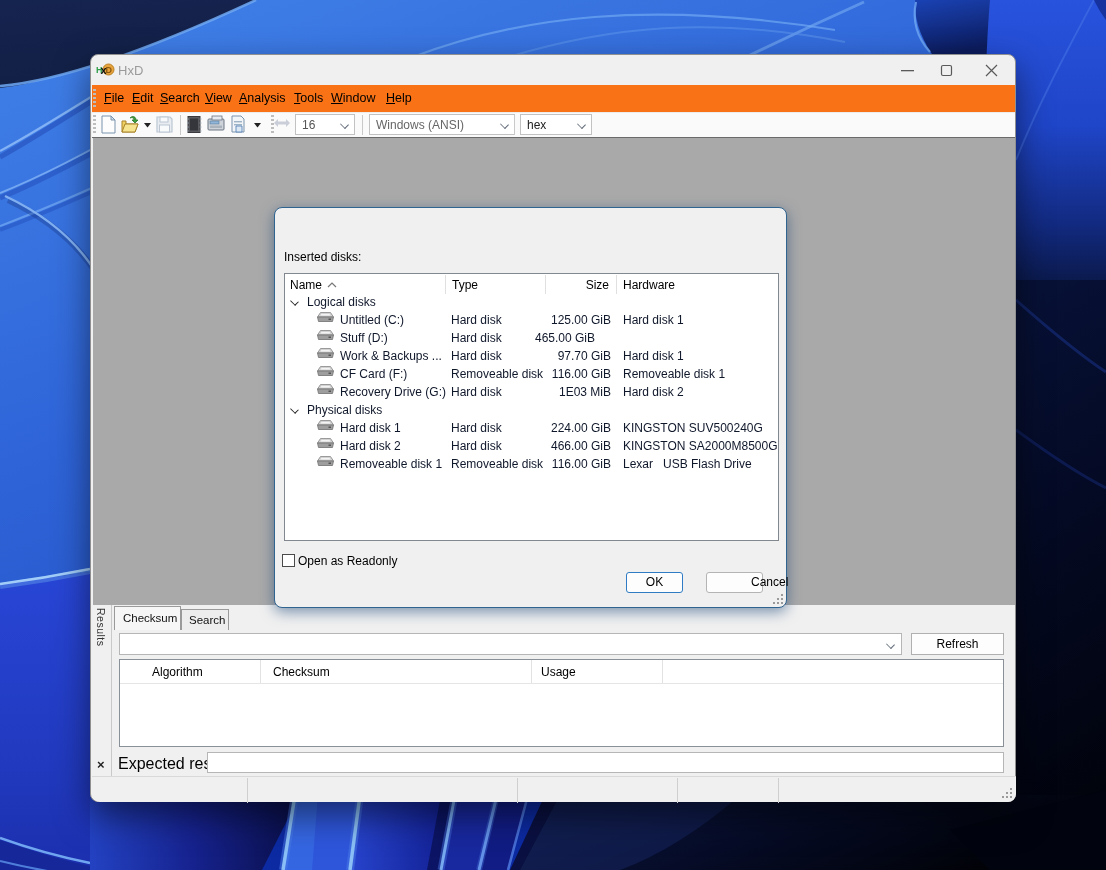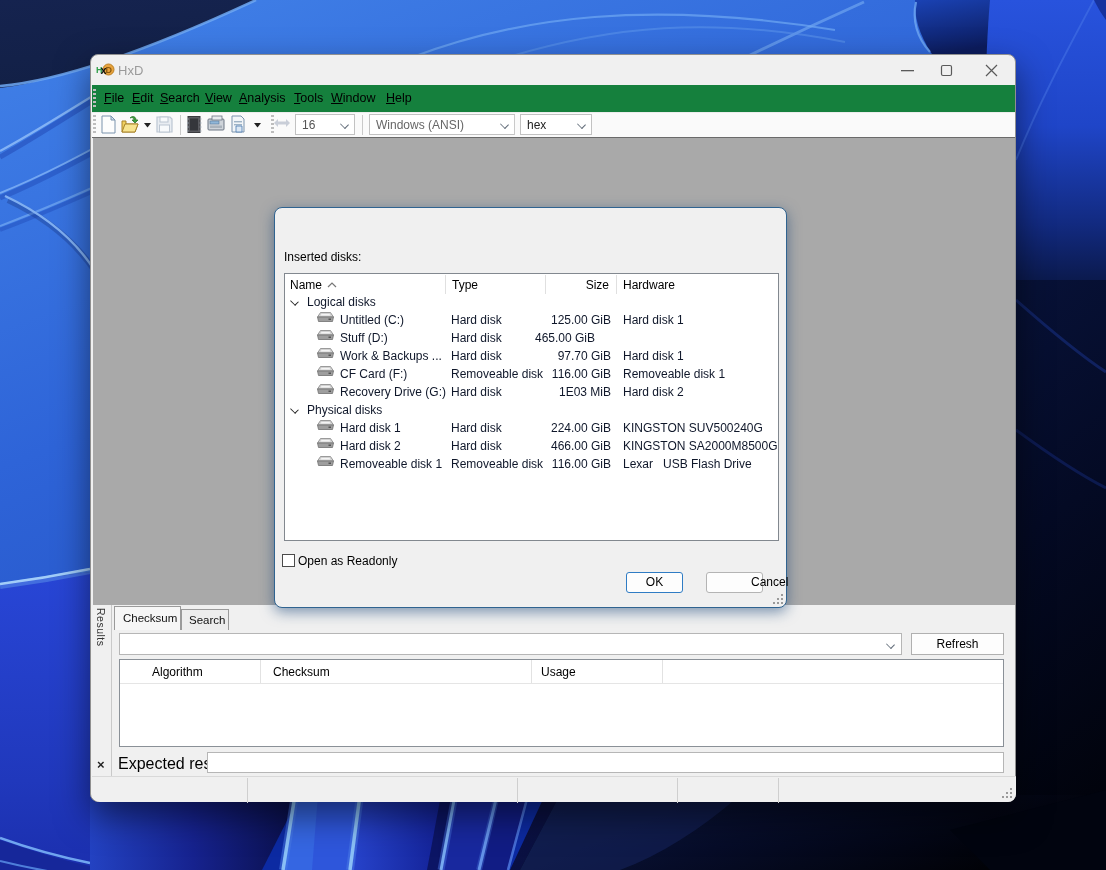--- a/index.html
+++ b/index.html
@@ -7,21 +7,21 @@
   body { font-family:"Liberation Sans", sans-serif; position:relative; background:#0a1233; }
   #wall { position:absolute; left:0; top:0; width:1106px; height:870px; }
   .abs { position:absolute; }
 
   
   #win { position:absolute; left:90px; top:54px; width:926px; height:748px;
          background:#f0f0f0; border-radius:8px; box-shadow:0 14px 34px rgba(0,0,0,.5);
          border:1px solid #909090; }
   #title-text { position:absolute; left:27px; top:8px; font-size:13px; color:#9b9b9b; }
   .capbtn { position:absolute; }
-  #menubar { position:absolute; left:1px; top:30px; width:923px; height:27px; background:#15803d;text-decoration:underline; }
+  #menubar { position:absolute; left:1px; top:30px; width:923px; height:27px; background:#f97316;text-decoration:underline; }
   .menuitem { position:absolute; top:6px; font-size:12.5px; color:#000; white-space:pre; }
   #toolbar { position:absolute; left:1px; top:57px; width:923px; height:26px; background:#fafafa; border-top:1px solid #ececec; border-bottom:1px solid #6a6a6a; }
   .tsep { position:absolute; top:60px; width:1px; height:20px; background:#c9c9c9; }
   .grip { position:absolute; width:3px; height:20px;
       background:repeating-linear-gradient(to bottom,#bdbdbd 0 2px,transparent 2px 4px); }
   .combo { position:absolute; height:21px; background:#fff; border:1px solid #c2c2c2; font-size:12px; }
   .combo .txt { position:absolute; left:6px; top:3px; white-space:pre; }
   .chev { position:absolute; width:8px; height:8px; }
   .chev:before { content:""; position:absolute; left:0; top:0; width:6px; height:6px;
       border-right:1.4px solid #5f6a77; border-bottom:1.4px solid #5f6a77; transform:rotate(45deg) scale(1,0.8); }

